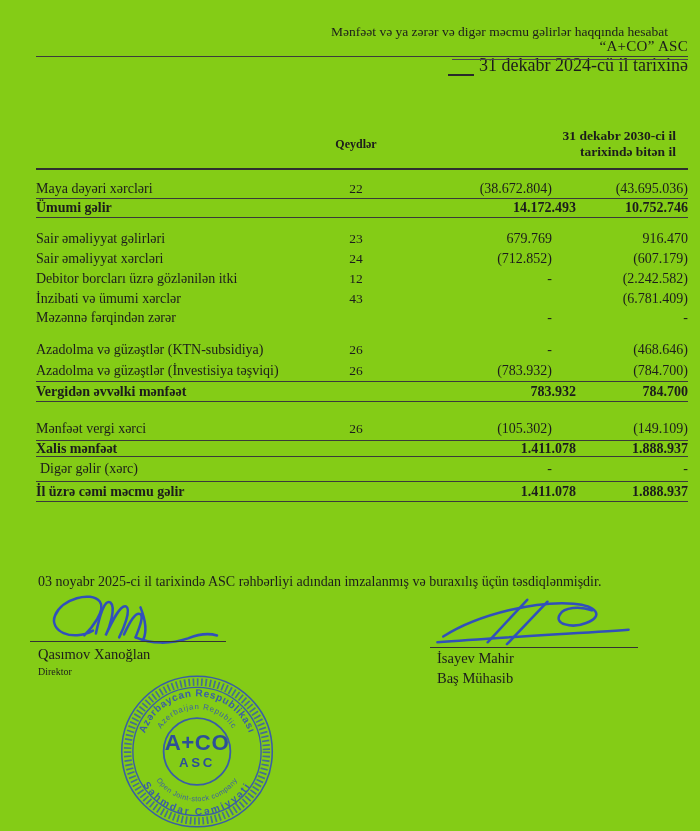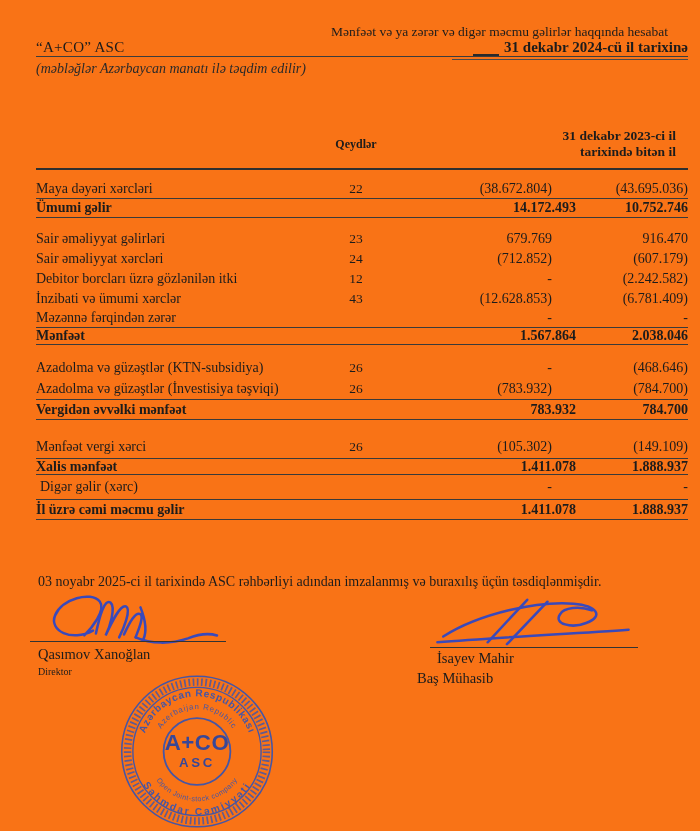--- a/index.html
+++ b/index.html
@@ -1,33 +1,34 @@
 <!DOCTYPE html>
 <html><head>
 <meta charset="utf-8">
 <style>
   * { margin:0; padding:0; box-sizing:border-box; }
   html,body { background:#ffffff; }
   .page {
     position:relative; width:700px; height:831px; margin:0 auto;
-    background:#f97316; overflow:hidden;
+    background:#84cc16; overflow:hidden;
     font-family:"Liberation Serif", serif; color:#1c1c1c;
   }
   
   .doc-title { position:absolute; top:24px; right:32px; font-size:13.5px; }
   .company-row {
     position:absolute; top:38px; left:36px; width:652px; height:19px;
     border-bottom:1.5px solid #3c3c3c;
     display:flex; justify-content:space-between; align-items:flex-end;
     font-size:15px;
+    flex-direction:column;
   }
   .company-name { letter-spacing:0.3px; }
   .date-wrap { display:flex; align-items:flex-end; }
   .blank-line { display:inline-block; width:26px; border-bottom:2.5px solid #2a2a2a; height:14px; margin-right:5px; }
-  .report-date { font-size:15px;font-weight:bold; }
+  .report-date { font-size:18px; }
   .date-underline2 { position:absolute; top:59px; left:452px; width:236px; border-bottom:1.2px solid #4a4a4a; }
   .currency-note { position:absolute; top:61px; left:36px; font-size:14px; font-style:italic; color:#2a2a2a; }
 
   
   .fin-table { position:absolute; top:120px; left:36px; width:652px; font-size:14px; }
   .trow { display:flex; align-items:center; }
   .t-label { width:280px; }
   .t-note  { width:80px;  text-align:center; font-size:13.5px; }
   .t-v1    { width:156px; text-align:right; white-space:nowrap; }
   .t-v2    { flex:1;      text-align:right; white-space:nowrap; }
@@ -41,51 +42,50 @@
 
   
   .approval { position:absolute; top:574px; left:38px; width:620px; font-size:14px; }
   .sig-svg-left  { position:absolute; top:588px; left:42px; }
   .sig-svg-right { position:absolute; top:594px; left:426px; }
   .sig-line-left  { position:absolute; top:641px; left:30px;  width:196px; border-bottom:1.3px solid #333; }
   .sig-line-right { position:absolute; top:647px; left:430px; width:208px; border-bottom:1.3px solid #333; }
   .sig-name-left  { position:absolute; top:646px; left:38px;  font-size:14.5px; }
   .sig-title-left { position:absolute; top:666px; left:38px;  font-size:10px; }
   .sig-name-right  { position:absolute; top:650px; left:437px; font-size:14.5px; }
-  .sig-title-right { position:absolute; top:670px; left:417px; font-size:14.5px; }
+  .sig-title-right { position:absolute; top:670px; left:437px; font-size:14.5px; }
   .stamp-svg { position:absolute; top:672px; left:116px; opacity:0.9; }
   .stamp-svg text, .stamp-svg textPath { font-family:"Liberation Sans", sans-serif; }
 </style>
 </head>
 <body>
 
 <div class="page">
 
   <div class="doc-title">Mənfəət və ya zərər və digər məcmu gəlirlər haqqında hesabat</div>
 
   <div class="company-row">
     <span class="company-name">“A+CO” ASC</span>
     <span class="date-wrap">
       <span class="blank-line"></span>
       <span class="report-date">31 dekabr 2024-cü il tarixinə</span>
     </span>
   </div>
   <div class="date-underline2"></div>
 
-  <div class="currency-note">(məbləğlər Azərbaycan manatı ilə təqdim edilir)</div>
 
   <div class="fin-table">
 
     <div class="trow thead">
       <div class="t-label"></div>
       <div class="t-note">Qeydlər</div>
       <div class="t-v1">
       </div>
       <div class="t-v2">
-        <div>31 dekabr 2023-ci il</div>
+        <div>31 dekabr 2030-ci il</div>
         <div>tarixində bitən il</div>
       </div>
     </div>
 
     <div class="spacer" style="height:10px"></div>
 
 
     <div class="trow" style="height:18px">
       <div class="t-label">Maya dəyəri xərcləri</div>
       <div class="t-note">22</div>
@@ -119,37 +119,30 @@
     <div class="trow" style="height:20px">
       <div class="t-label">Debitor borcları üzrə gözlənilən itki</div>
       <div class="t-note">12</div>
       <div class="t-v1">-</div>
       <div class="t-v2">(2.242.582)</div>
     </div>
 
     <div class="trow" style="height:20px">
       <div class="t-label">İnzibati və ümumi xərclər</div>
       <div class="t-note">43</div>
-      <div class="t-v1">(12.628.853)</div>
       <div class="t-v2">(6.781.409)</div>
     </div>
 
     <div class="trow" style="height:18px">
       <div class="t-label">Məzənnə fərqindən zərər</div>
       <div class="t-note"></div>
       <div class="t-v1">-</div>
       <div class="t-v2">-</div>
     </div>
 
-    <div class="trow total" style="height:18px">
-      <div class="t-label">Mənfəət</div>
-      <div class="t-note"></div>
-      <div class="t-v1">1.567.864</div>
-      <div class="t-v2">2.038.046</div>
-    </div>
 
     <div class="spacer" style="height:13px"></div>
 
     <div class="trow" style="height:20px">
       <div class="t-label">Azadolma və güzəştlər (KTN-subsidiya)</div>
       <div class="t-note">26</div>
       <div class="t-v1">-</div>
       <div class="t-v2">(468.646)</div>
     </div>
 

